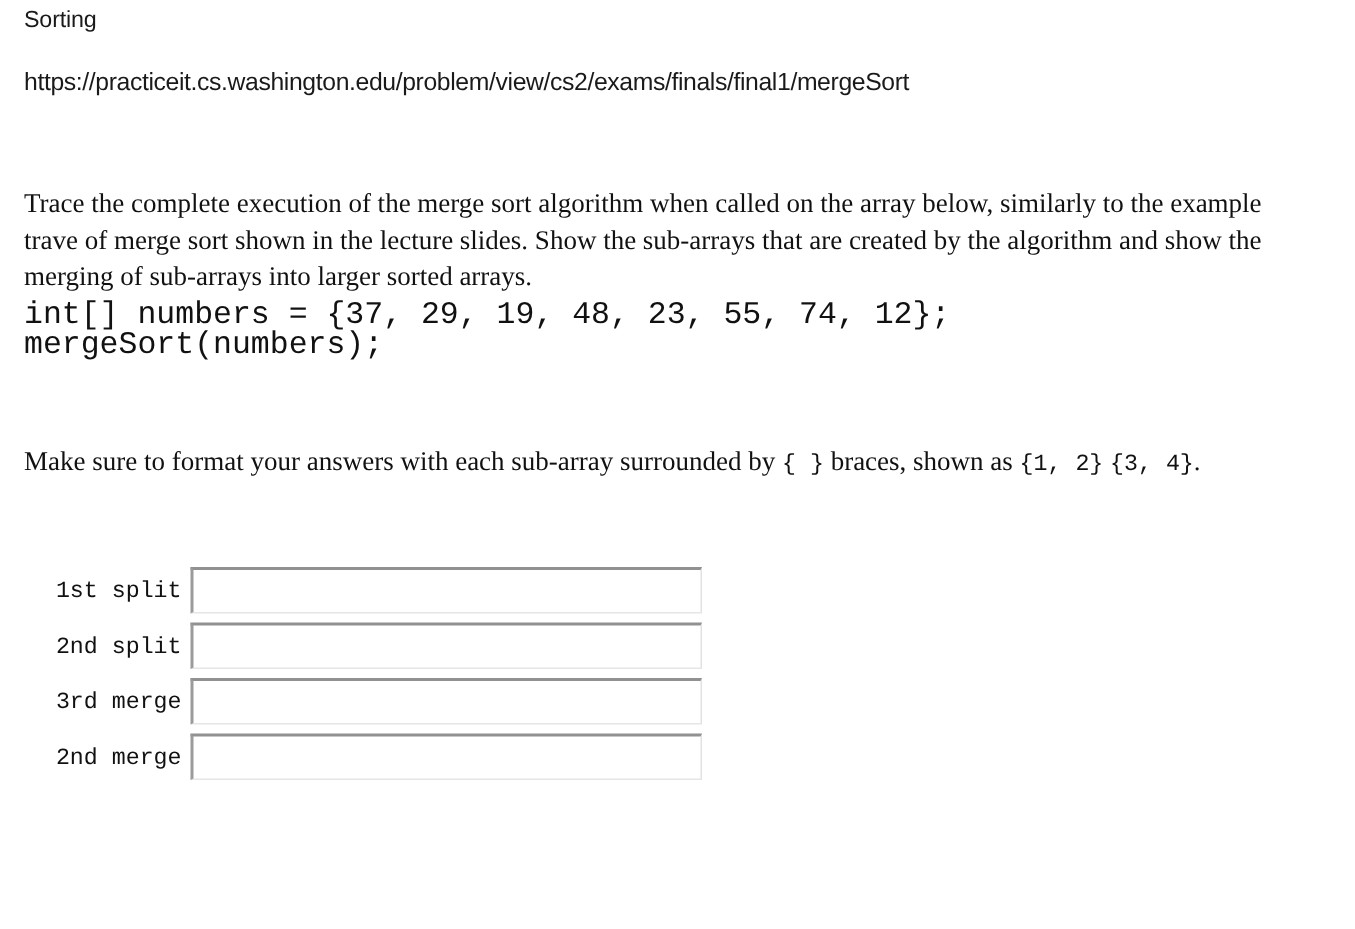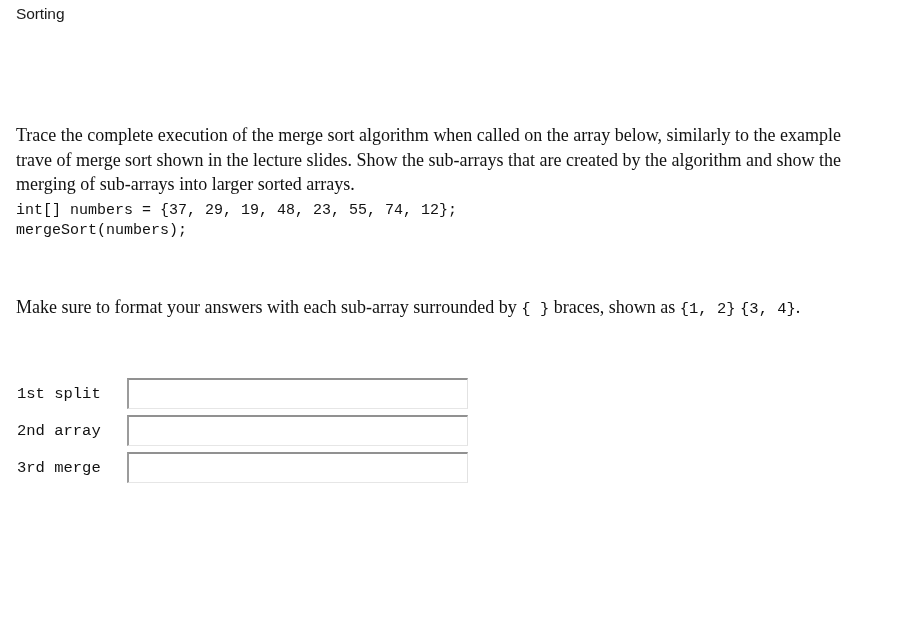--- a/index.html
+++ b/index.html
@@ -74,42 +74,42 @@
     font-size: 15.5px;
     color: #111111;
   }
 
   
   .code-block {
     position: absolute;
     left: 16px;
     top: 201px;
     font-family: "Liberation Mono", "DejaVu Sans Mono", monospace;
-    font-size: 15px;
+    font-size: 21px;
     line-height: 20px;
     color: #111111;
     white-space: pre;
   }
 
   
   .answer-form {
     position: absolute;
     left: 0;
     top: 375px;
     width: 903px;
   }
   .field-row {
     display: flex;
     align-items: center;
     height: 37px;
   }
   .field-label {
     width: 104px;
     margin-left: 17px;
-    text-align: left;
+    text-align: right;
     font-family: "Liberation Mono", "DejaVu Sans Mono", monospace;
     font-size: 15.5px;
     line-height: 20px;
     color: #111111;
     white-space: nowrap;
   }
   .field-input {
     box-sizing: border-box;
     width: 341px;
     height: 31px;
@@ -127,45 +127,50 @@
     color: #111111;
   }
 </style>
 </head>
 <body>
 
 <div class="page">
 
   <div class="problem-title">Sorting</div>
 
+  <div class="problem-url">https://practiceit.cs.washington.edu/problem/view/cs2/exams/finals/final1/mergeSort</div>
 
   <div class="prose prose-1">Trace the complete execution of the merge sort algorithm when called on the array below, similarly to the example trave of merge sort shown in the lecture slides. Show the sub-arrays that are created by the algorithm and show the merging of sub-arrays into larger sorted arrays.</div>
 
   <div class="code-block">int[] numbers = {37, 29, 19, 48, 23, 55, 74, 12};
 mergeSort(numbers);</div>
 
   <div class="prose prose-2">
     <span>Make sure to format your answers with each sub-array surrounded by </span><code>{ }</code><span> braces, shown as </span><code>{1, 2}</code><span> </span><code>{3, 4}</code><span>.</span>
   </div>
 
   <div class="answer-form">
 
     <div class="field-row">
       <div class="field-label">1st split</div>
       <input class="field-input" type="text" value="" style="">
     </div>
 
     <div class="field-row">
-      <div class="field-label">2nd array</div>
+      <div class="field-label">2nd split</div>
       <input class="field-input" type="text" value="" style="">
     </div>
 
     <div class="field-row">
       <div class="field-label">3rd merge</div>
       <input class="field-input" type="text" value="" style="">
     </div>
 
 
+    <div class="field-row">
+      <div class="field-label">2nd merge</div>
+      <input class="field-input" type="text" value="" style="">
+    </div>
 
 
   </div>
 
 </div>
 
 </body></html>

